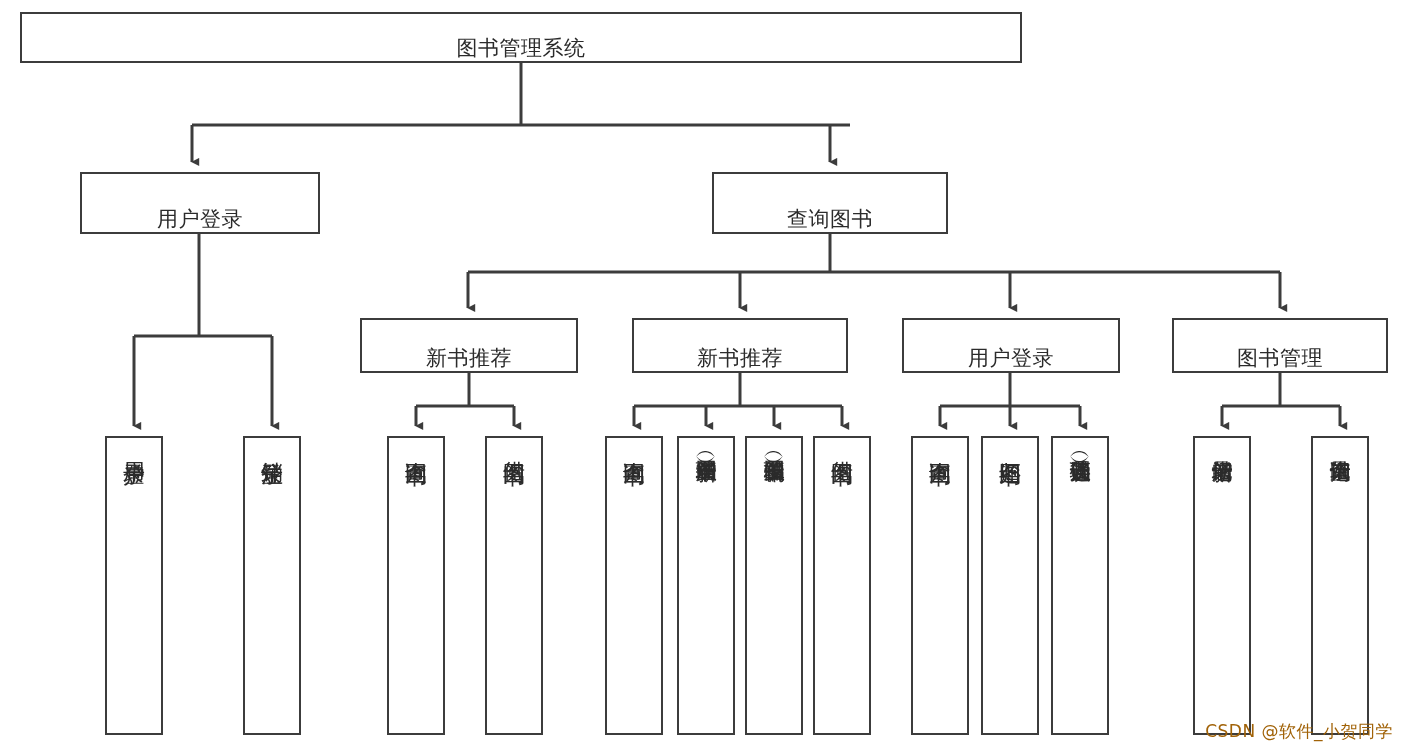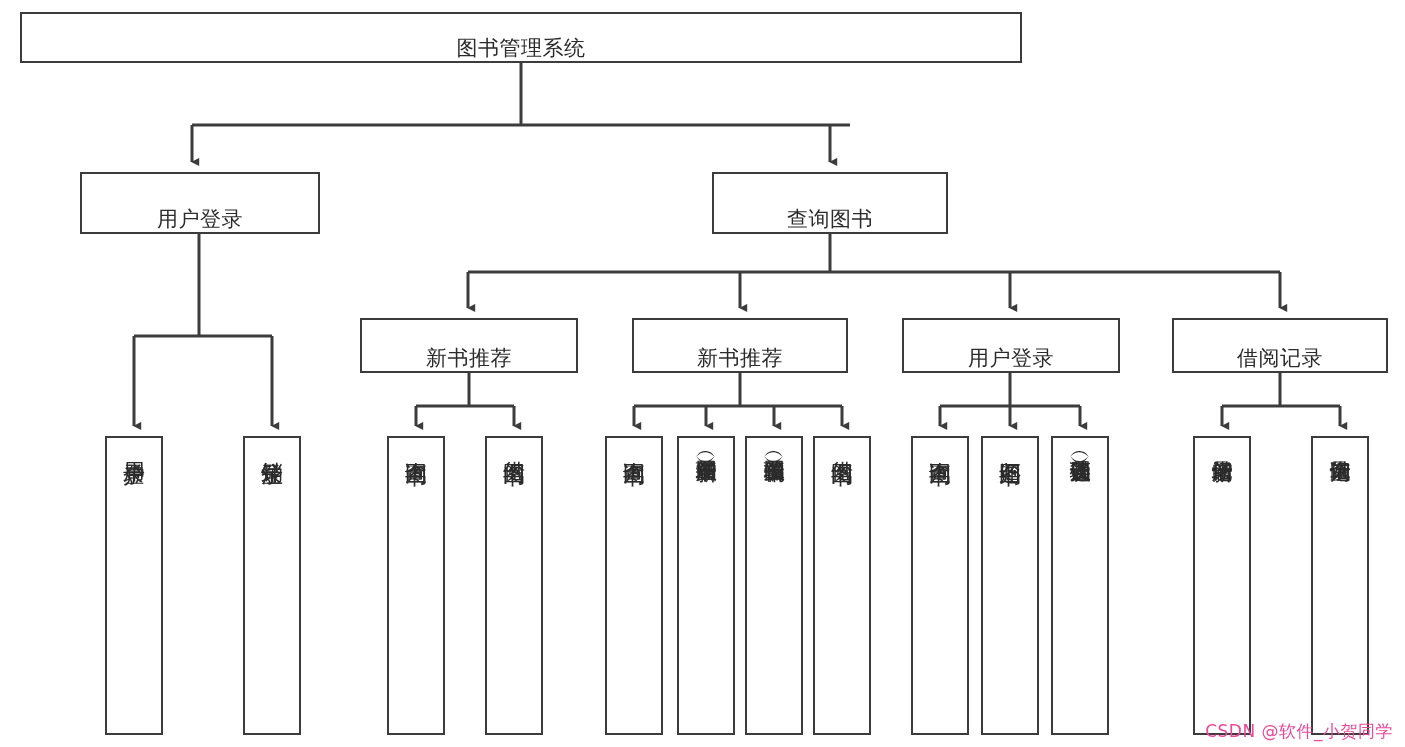--- a/index.html
+++ b/index.html
@@ -59,21 +59,21 @@
   }
   .node.leaf-tight .node-label {
     font-size: 21px;
     letter-spacing: 0px;
   }
   .watermark {
     position: absolute;
     right: 12px;
     bottom: 4px;
     font-size: 17px;
-    color: #ec4899;
+    color: #a16207;
     letter-spacing: 0.5px;
     z-index: 3;
     white-space: nowrap;
     font-family: "DejaVu Sans", "Liberation Sans", sans-serif;
   }
 </style>
 </head>
 <body>
 
 <div id="diagram-canvas">
@@ -142,21 +142,21 @@
   <div class="node horizontal" style="left:360px; top:318px; width:218px; height:55px;">
     <span class="node-label">新书推荐</span>
   </div>
   <div class="node horizontal" style="left:632px; top:318px; width:216px; height:55px;">
     <span class="node-label">新书推荐</span>
   </div>
   <div class="node horizontal" style="left:902px; top:318px; width:218px; height:55px;">
     <span class="node-label">用户登录</span>
   </div>
   <div class="node horizontal" style="left:1172px; top:318px; width:216px; height:55px;">
-    <span class="node-label">借阅记录</span>
+    <span class="node-label">图书管理</span>
   </div>
 
   <div class="node vertical" style="left:105px; top:436px; width:58px; height:299px;">
     <span class="node-label">用户登录</span>
   </div>
   <div class="node vertical" style="left:243px; top:436px; width:58px; height:299px;">
     <span class="node-label">注销登录</span>
   </div>
 
   <div class="node vertical" style="left:387px; top:436px; width:58px; height:299px;">

